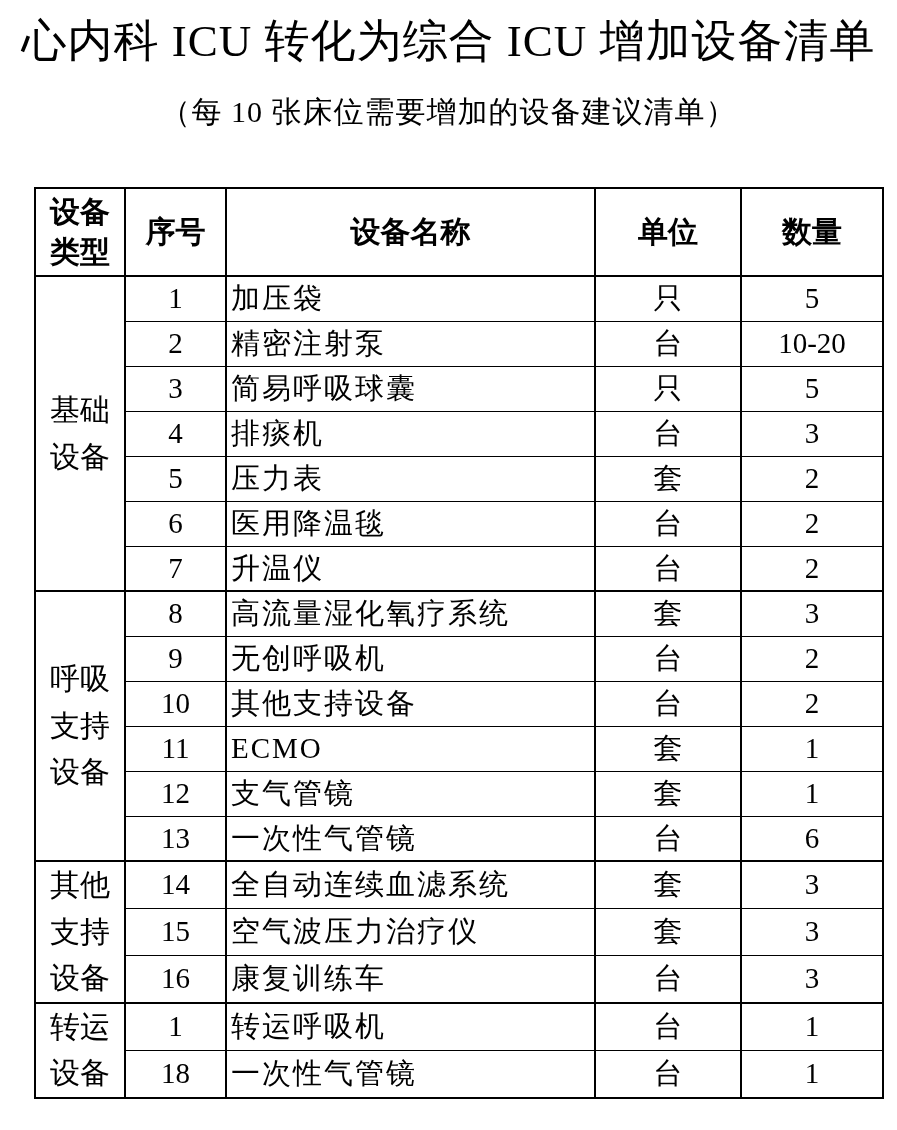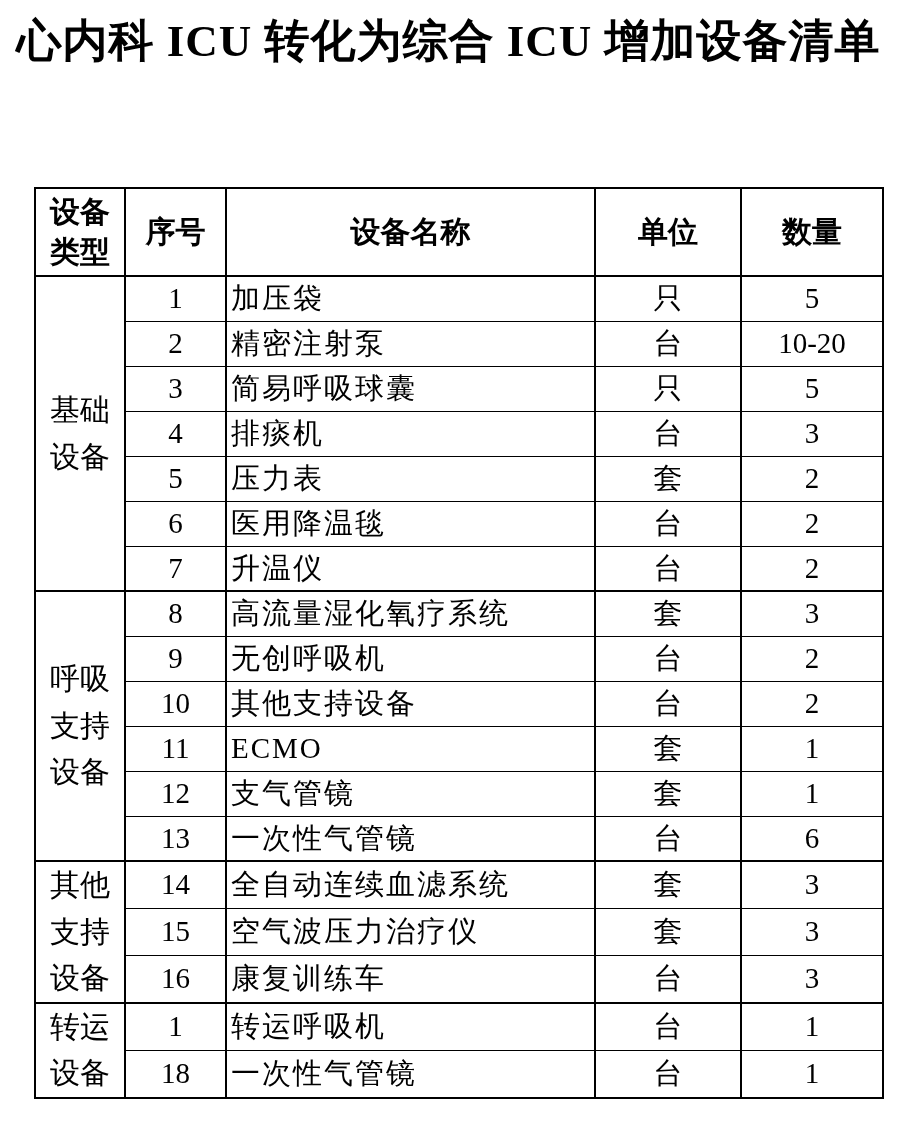--- a/index.html
+++ b/index.html
@@ -14,21 +14,21 @@
     width: 897px;
     height: 1130px;
     background: #ffffff;
     overflow: hidden;
   }
   .doc-title {
     margin: 0;
     padding-top: 16px;
     text-align: center;
     font-size: 45px;
-    font-weight: bold;
+    font-weight: normal;
     letter-spacing: 1px;
     font-family: "Liberation Serif", "DejaVu Serif", serif;
     color: #000000;
     line-height: 1.15;
   }
   .doc-subtitle {
     margin-top: 24px;
     text-align: center;
     font-size: 30px;
     font-weight: normal;
@@ -90,20 +90,21 @@
     text-align: left;
     padding-left: 4px;
     letter-spacing: 2px;
   }
 </style>
 </head>
 <body>
 
 <div class="page">
   <h1 class="doc-title">心内科 ICU 转化为综合 ICU 增加设备清单</h1>
+  <div class="doc-subtitle">（每 10 张床位需要增加的设备建议清单）</div>
 
   <table class="equip">
     <colgroup>
       <col class="c-cat">
         <col class="c-idx">
         <col class="c-name">
         <col class="c-unit">
         <col class="c-qty">
     </colgroup>
     <thead>

